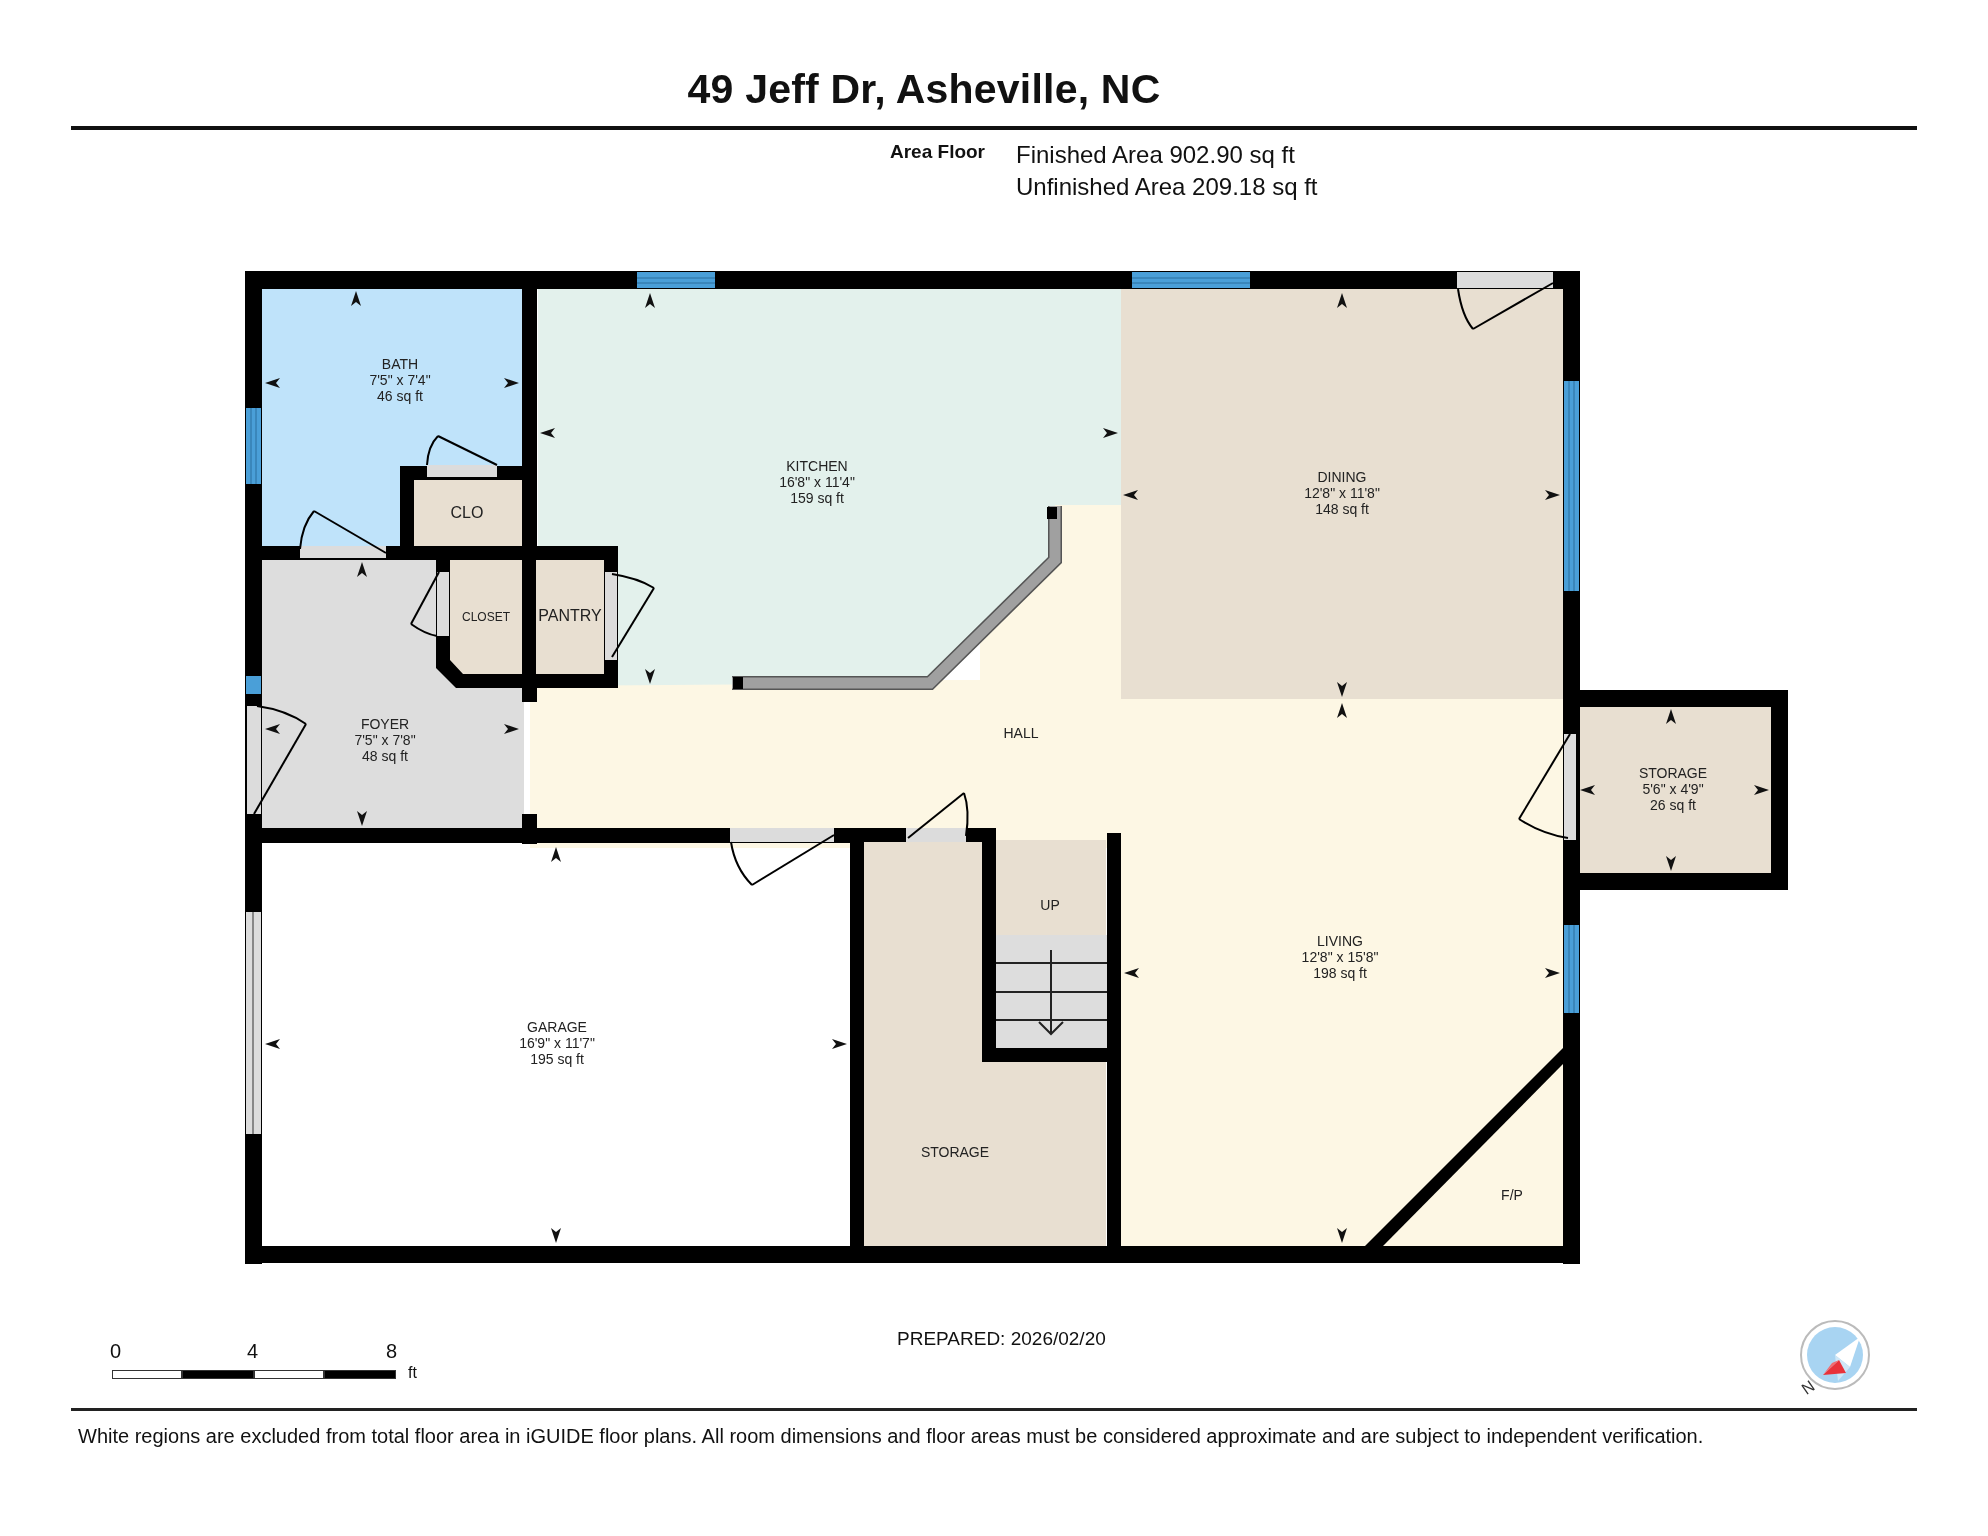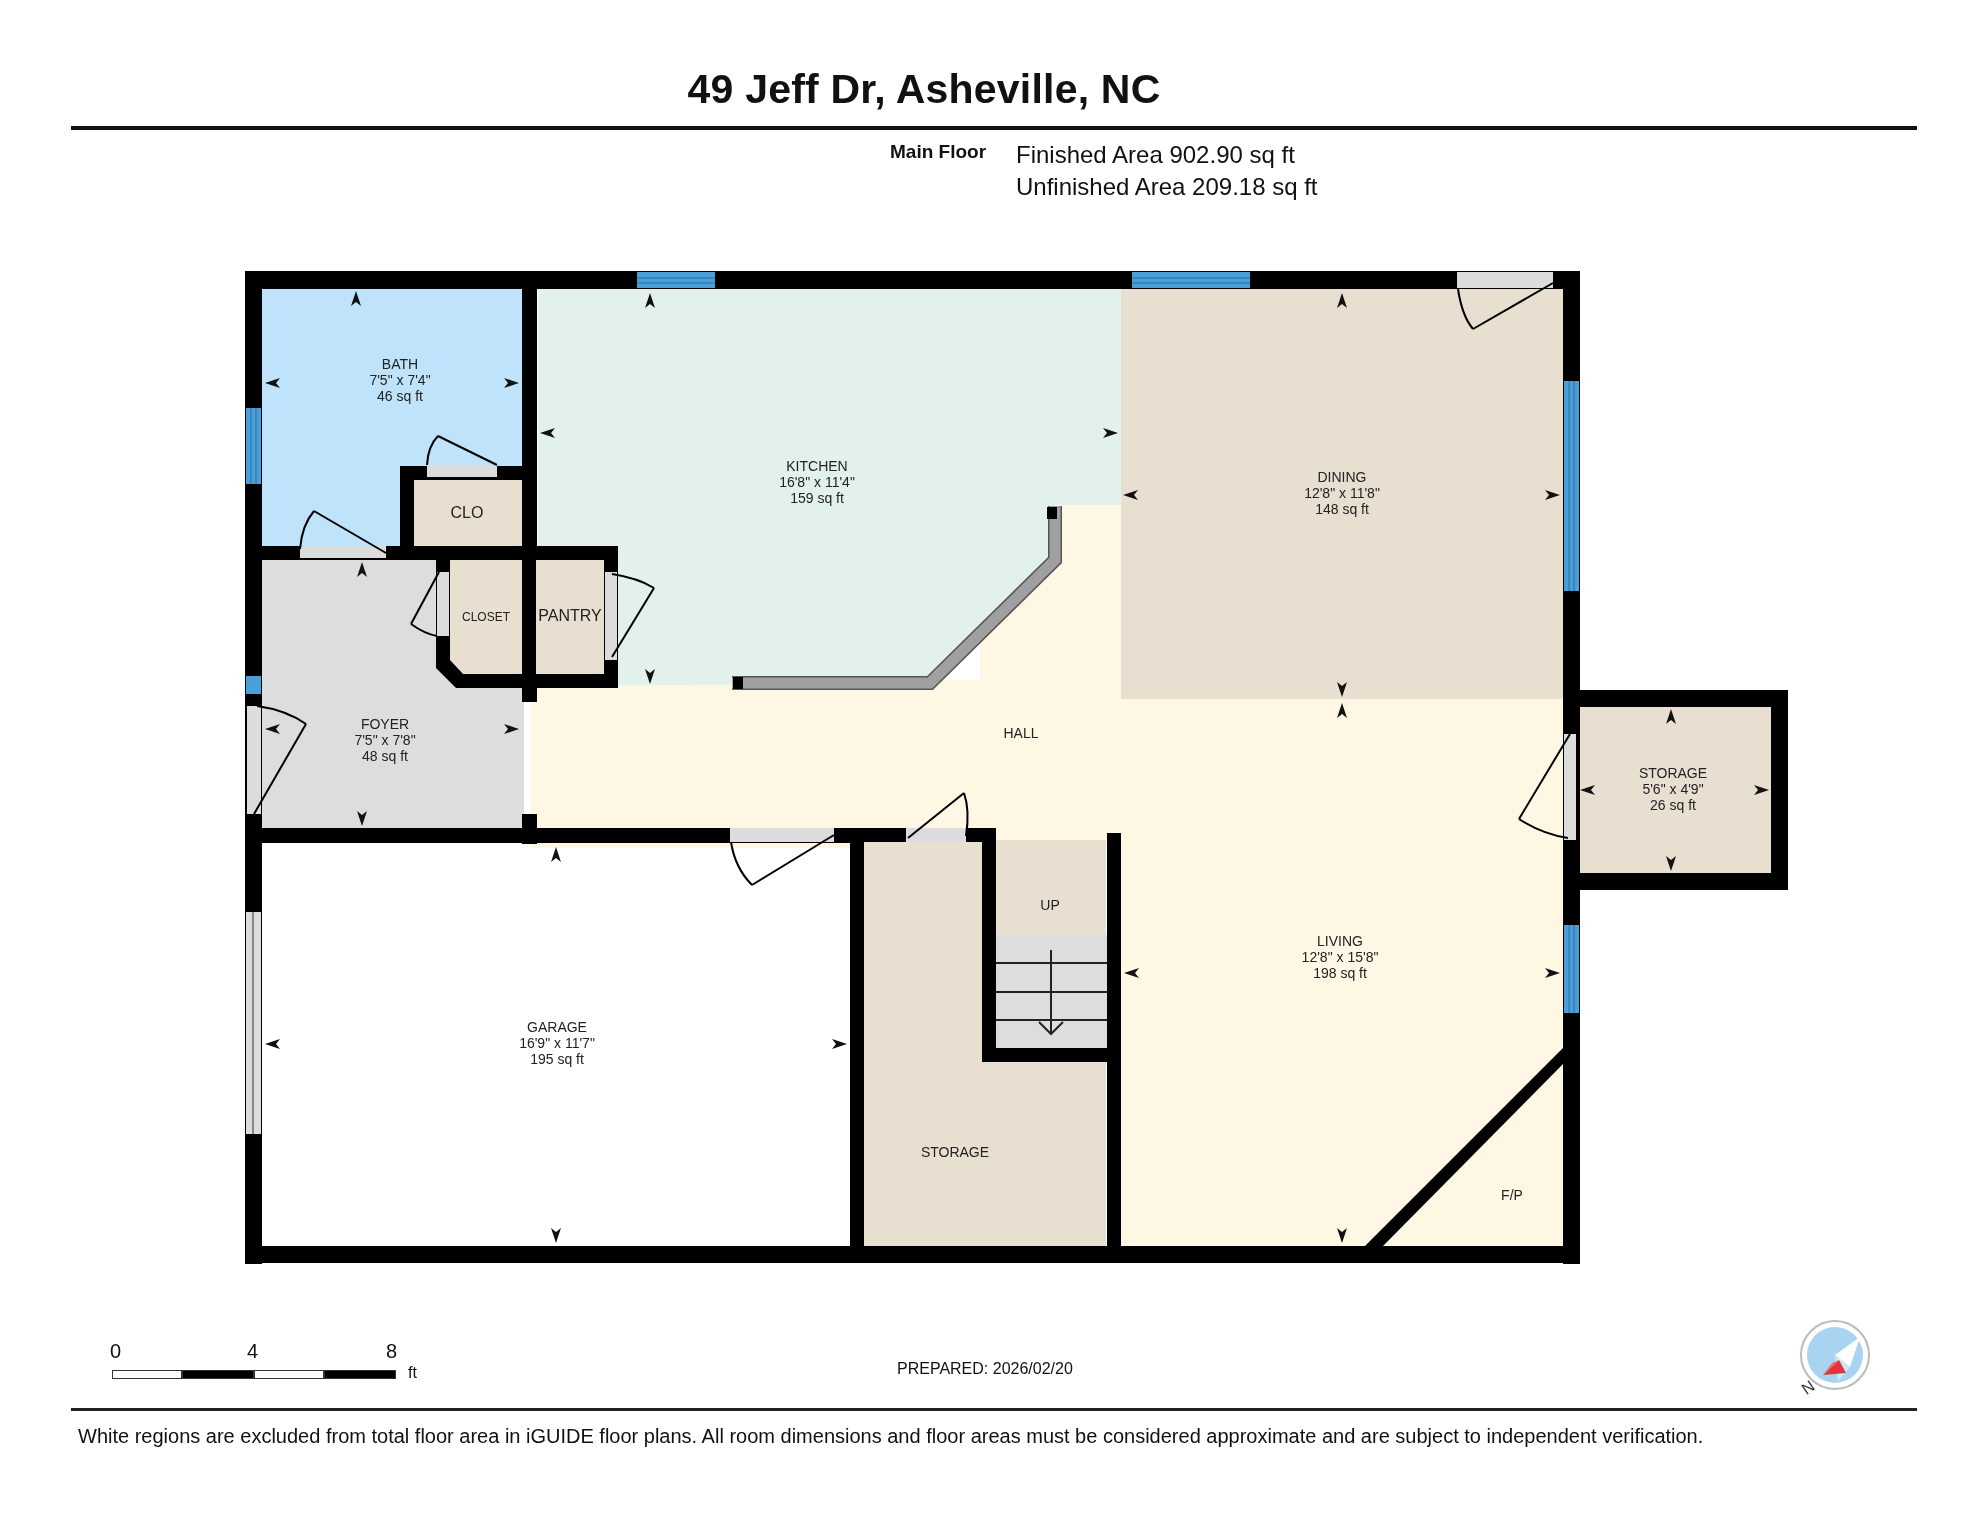--- a/index.html
+++ b/index.html
@@ -12,30 +12,30 @@
   .area-line { position:absolute; left:1016px; font-size:24px; }
   .area-line.fin { top:141px; }
   .area-line.unf { top:173px; }
   svg.plan { position:absolute; left:0; top:0; }
   .room-label { font-family:"Liberation Sans", sans-serif; font-size:14px; fill:#222; text-anchor:middle; }
   .room-label.big { font-size:16px; }
   .scale { position:absolute; left:110px; top:1340px; width:320px; height:50px; }
   .scale-num { position:absolute; top:0; font-size:20px; }
   .scale-bar { position:absolute; top:30px; height:9px; border:1px solid #333; box-sizing:border-box; }
   .scale-unit { position:absolute; left:298px; top:24px; font-size:16px; }
-  .prepared { position:absolute; left:897px; top:1360px; font-size:16px; }
+  .prepared { position:absolute; left:897px; top:1328px; font-size:19px; }
   .disclaimer { position:absolute; left:78px; top:1425px; font-size:20px; }
   .compass { position:absolute; left:1790px; top:1315px; width:110px; height:100px; }
 </style>
 </head>
 <body>
 
 <div class="title">49 Jeff Dr, Asheville, NC</div>
 <div class="rule top"></div>
-<div class="floor-label">Main Floor</div>
+<div class="floor-label">Area Floor</div>
 <div class="area-line fin">Finished Area 902.90 sq ft</div>
 <div class="area-line unf">Unfinished Area 209.18 sq ft</div>
 
 <svg class="plan" width="1988" height="1536" viewBox="0 0 1988 1536">
   <defs>
     <marker id="ah" viewBox="0 0 10 10" refX="5" refY="5" markerWidth="6" markerHeight="6" orient="auto"></marker>
   </defs>
 
   <g>
     <rect x="262" y="845" width="590" height="402" fill="#ffffff"></rect>

